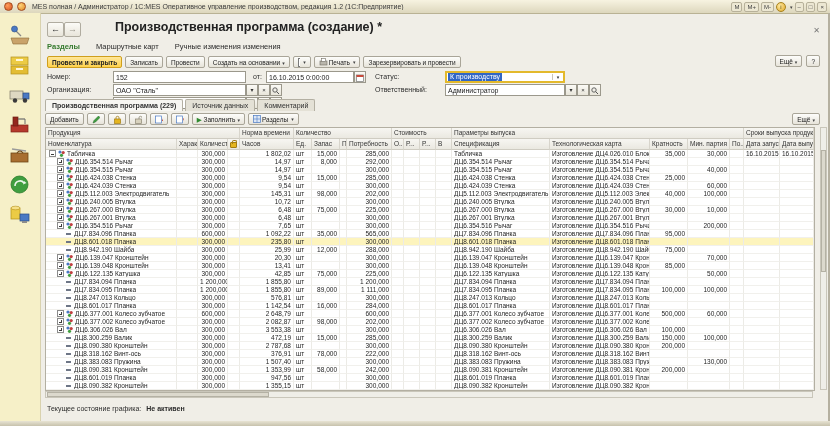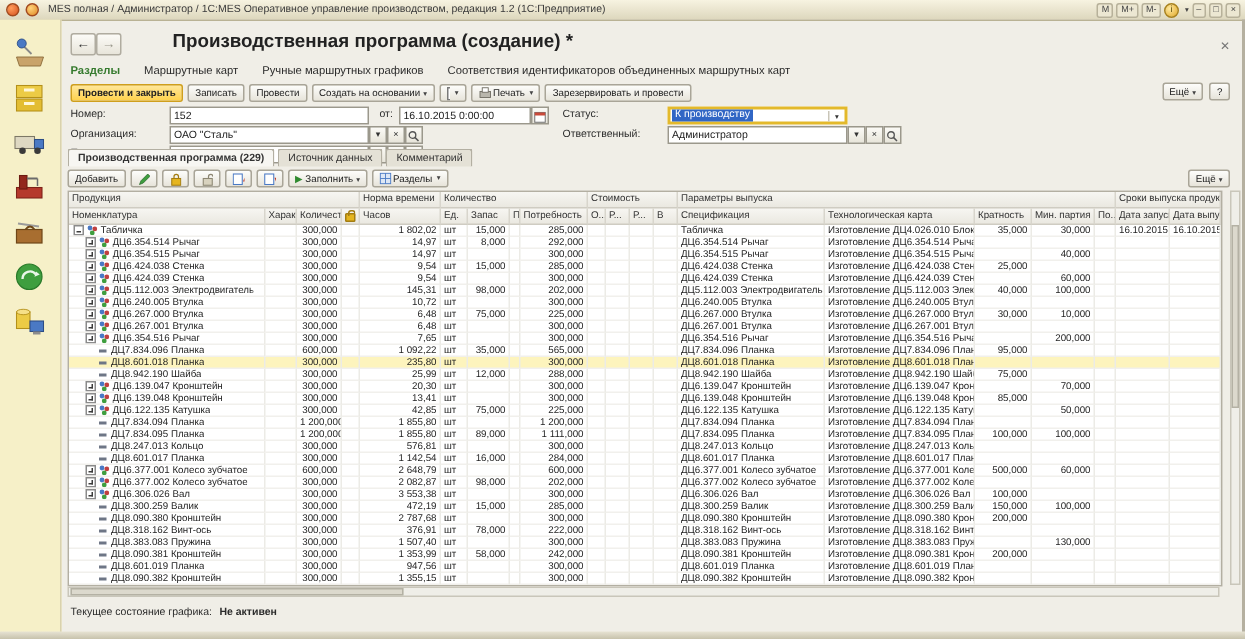--- a/index.html
+++ b/index.html
@@ -180,22 +180,21 @@
 <div class="main">
 
   <div class="navbtn" style="left:6px">←</div>
   <div class="navbtn fwd" style="left:23px">→</div>
   <div class="page-title">Производственная программа (создание) *</div>
   <div class="form-close">✕</div>
 
   <div class="tabs">
     <span class="tab active">Разделы</span>
     <span class="tab">Маршрутные карт</span>
-    <span class="tab">Ручные маршрутных графиков</span>
-    <span class="tab">Соответствия идентификаторов объединенных маршрутных карт</span>
+    <span class="tab">Ручные изменения изменения</span>
   </div>
 
   <div class="cmdbar">
     <button class="btn primary">Провести и закрыть</button>
     <button class="btn">Записать</button>
     <button class="btn">Провести</button>
     <button class="btn"><span>Создать на основании</span><span class="caret">▾</span></button>
     <button class="btn iconbtn">
       <svg width="8" height="9">
           <rect x="0.5" y="0.5" width="7" height="8" fill="#fff" stroke="#7a7a7a"></rect>

